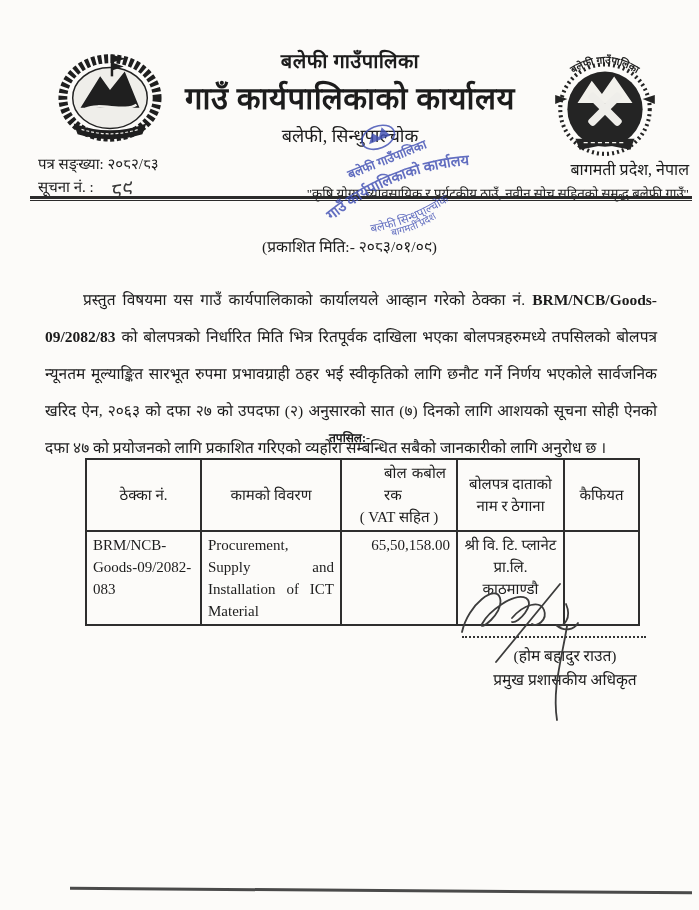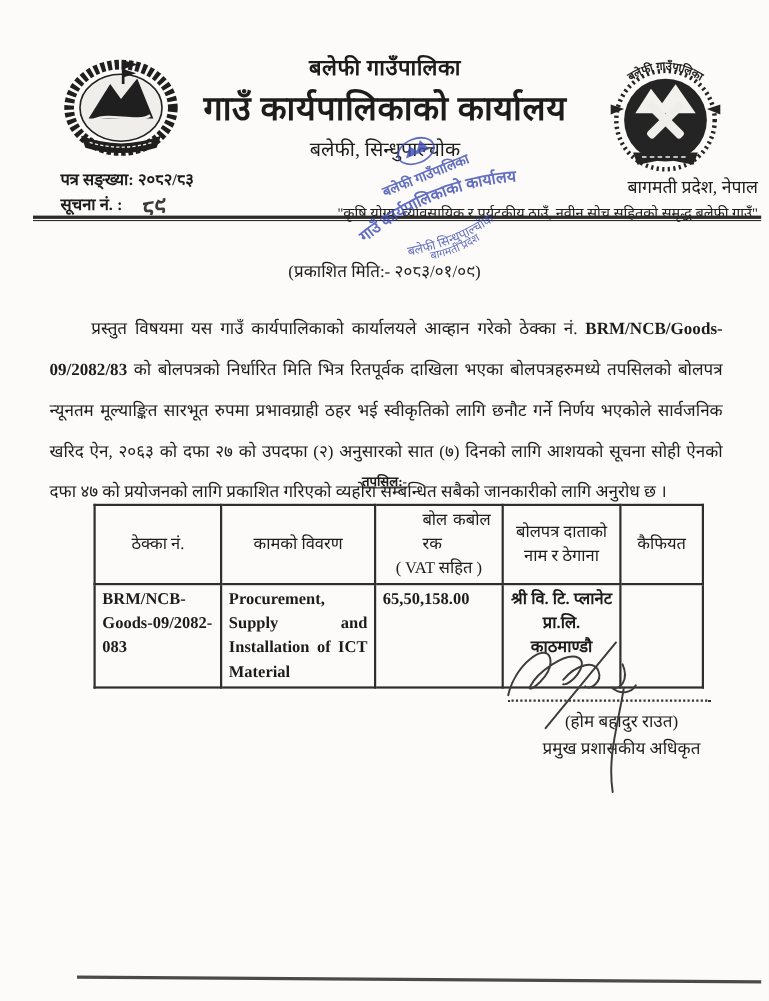--- a/index.html
+++ b/index.html
@@ -8,21 +8,21 @@
     background:#fcfbf9;overflow:hidden;
     font-family:"Liberation Serif","DejaVu Serif",serif;color:#1c1c1c;
   }
   
   .logo-left{position:absolute;left:56px;top:46px;width:108px;height:100px;}
   .logo-right{position:absolute;left:545px;top:40px;width:120px;height:120px;}
   .head-center{position:absolute;left:140px;top:47px;width:420px;text-align:center;}
   .muni{font-size:20px;font-weight:bold;letter-spacing:.5px;}
   .office{font-size:31px;font-weight:bold;margin-top:2px;letter-spacing:.5px;}
   .addr{font-size:18px;margin-top:5px;}
-  .meta-left{position:absolute;left:55px;top:153px;font-size:15px;line-height:23px;font-weight:bold;}
+  .meta-left{position:absolute;left:38px;top:153px;font-size:15px;line-height:23px;}
   .hand-no{
     display:inline-block;font-family:"DejaVu Sans",sans-serif;font-size:21px;color:#3a3a3a;
     transform:rotate(-9deg) skewX(-10deg);margin-left:14px;vertical-align:-4px;
   }
   .meta-right{position:absolute;right:10px;top:158px;text-align:right;}
   .province{font-size:16px;}
   .slogan{font-size:13.2px;margin-top:4px;}
   .head-rule{position:absolute;left:30px;top:196px;width:662px;height:1px;
     border-top:3px solid #2b2b2b;border-bottom:1.5px solid #2b2b2b;}
   
@@ -35,29 +35,29 @@
   
   .body-para{
     position:absolute;left:45px;top:281px;width:612px;
     font-size:15.5px;line-height:37px;text-align:justify;text-indent:38px;margin:0;
   }
   .schedule{position:absolute;left:0;top:429px;width:699px;text-align:center;
     font-size:12px;font-weight:bold;text-decoration:underline;}
   
   .tender-table{position:absolute;left:85px;top:458px;border-collapse:collapse;
     table-layout:fixed;width:553px;font-size:15px;}
-  .tender-table th,.tender-table td{border:2px solid #2e2e2e;padding:2px 6px;vertical-align:middle;font-weight:bold;}
+  .tender-table th,.tender-table td{border:2px solid #2e2e2e;padding:2px 6px;vertical-align:middle;}
   .tender-table th{font-weight:normal;text-align:center;height:50px;line-height:22px;}
   .tender-table td{height:80px;vertical-align:top;line-height:22px;}
   .th-remarks{vertical-align:top;padding-top:5px;}
   .amount-l1{display:block;text-align:justify;text-align-last:justify;padding:0 4px;margin-left:32px;}
   .amount-l2{display:block;text-align:center;}
   .td-contract{padding-top:12px;padding-left:8px;}
   .td-work{padding-top:10px;text-align:justify;}
-  .td-amount{padding-top:16px;text-align:left;border-radius:23px;}
+  .td-amount{padding-top:16px;text-align:right;border-radius:23px;}
   .td-bidder{padding-top:6px;line-height:25px;text-align:center;}
   
   .sig-block{position:absolute;left:440px;top:582px;width:250px;height:130px;}
   .sig-svg{position:absolute;left:8px;top:-8px;z-index:2;pointer-events:none;}
   .sig-dots{position:absolute;left:22px;top:54px;width:184px;border-bottom:2.5px dotted #333;}
   .sig-name{position:absolute;top:62px;width:100%;text-align:center;font-size:15.5px;}
   .sig-desig{position:absolute;top:86px;width:100%;text-align:center;font-size:15.5px;}
   
   .bottom-edge{position:absolute;left:70px;top:889px;width:622px;height:2.5px;
     background:#4a4a4a;transform:rotate(.4deg);}

